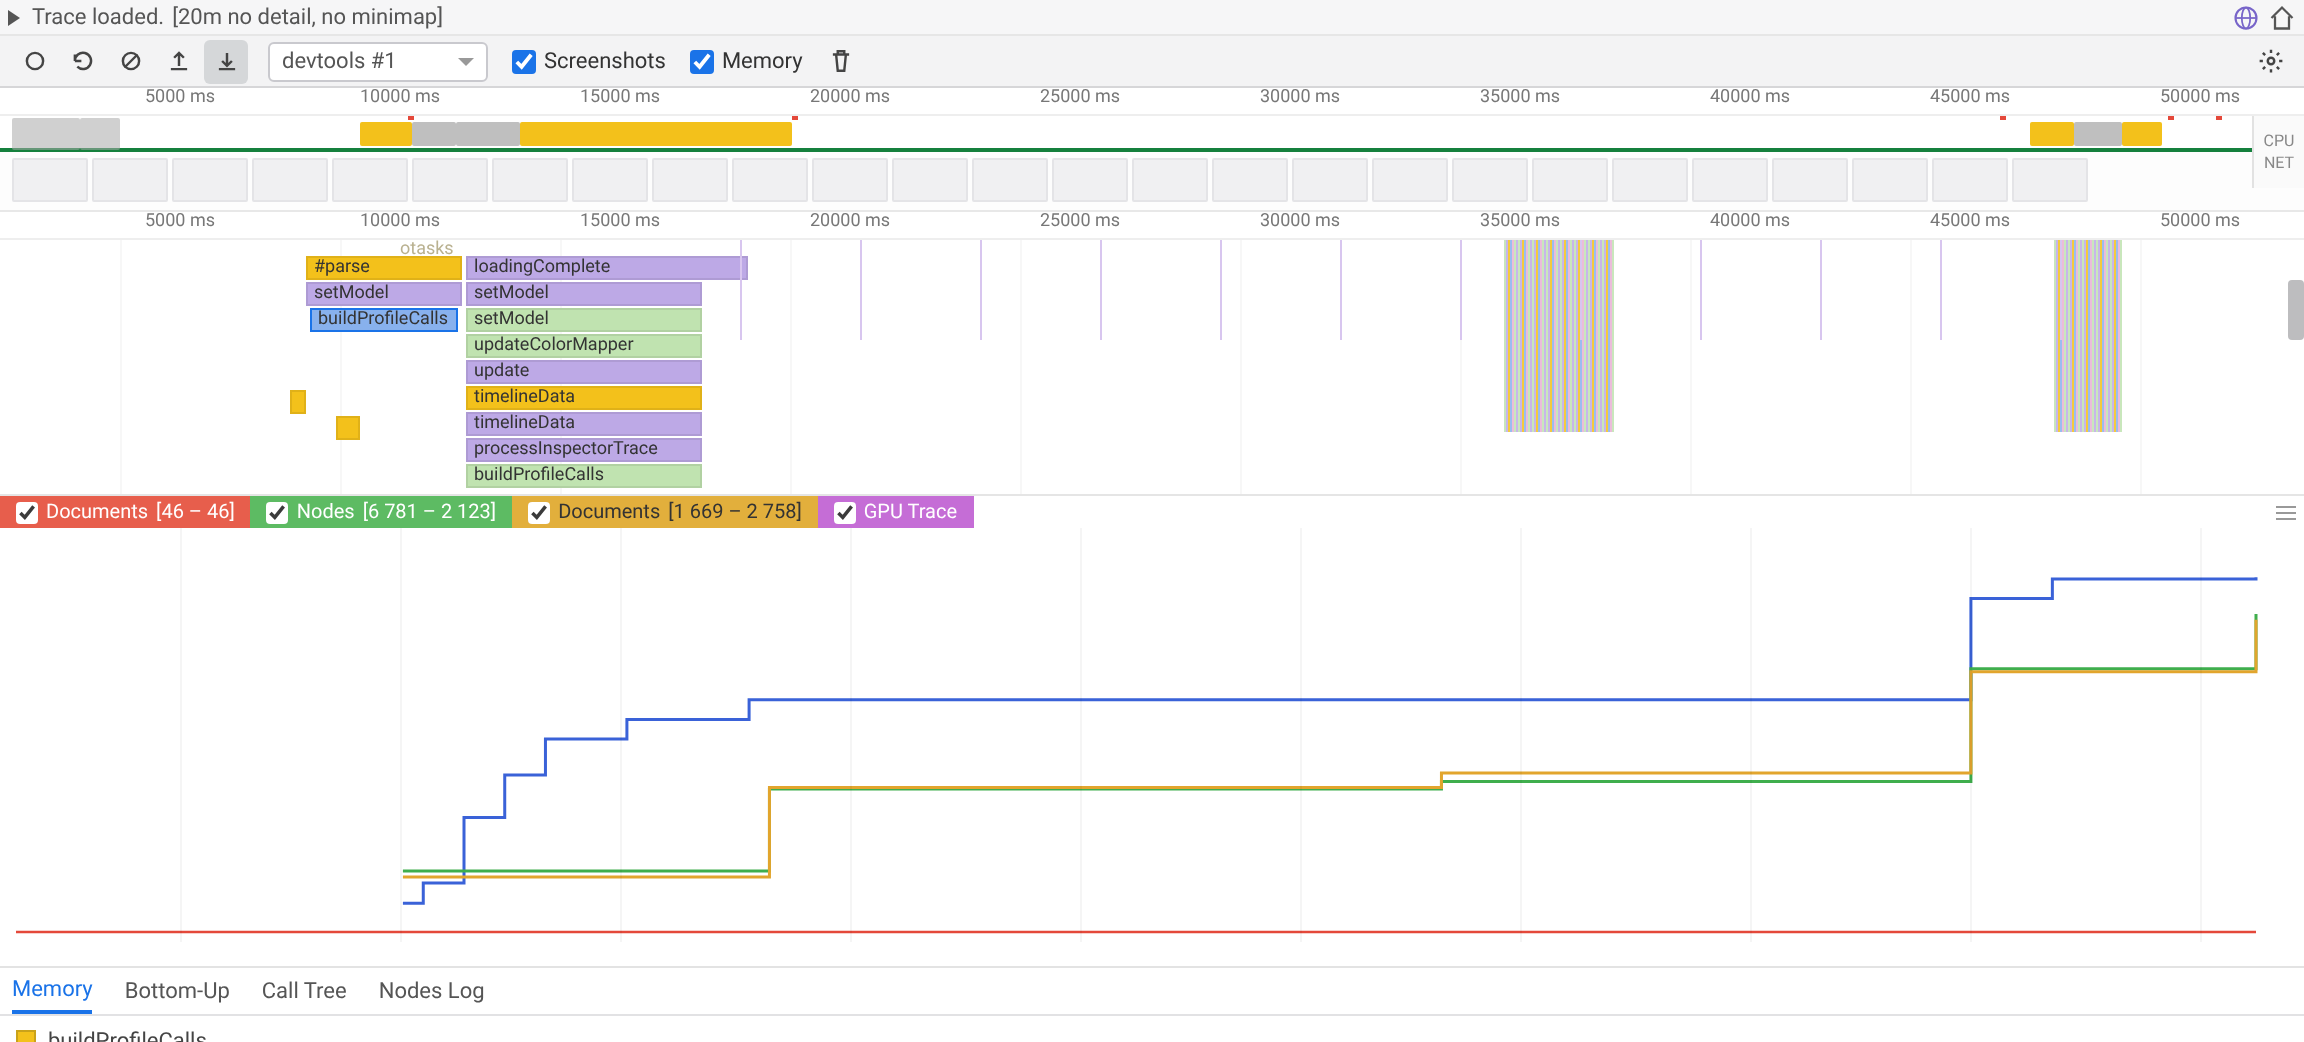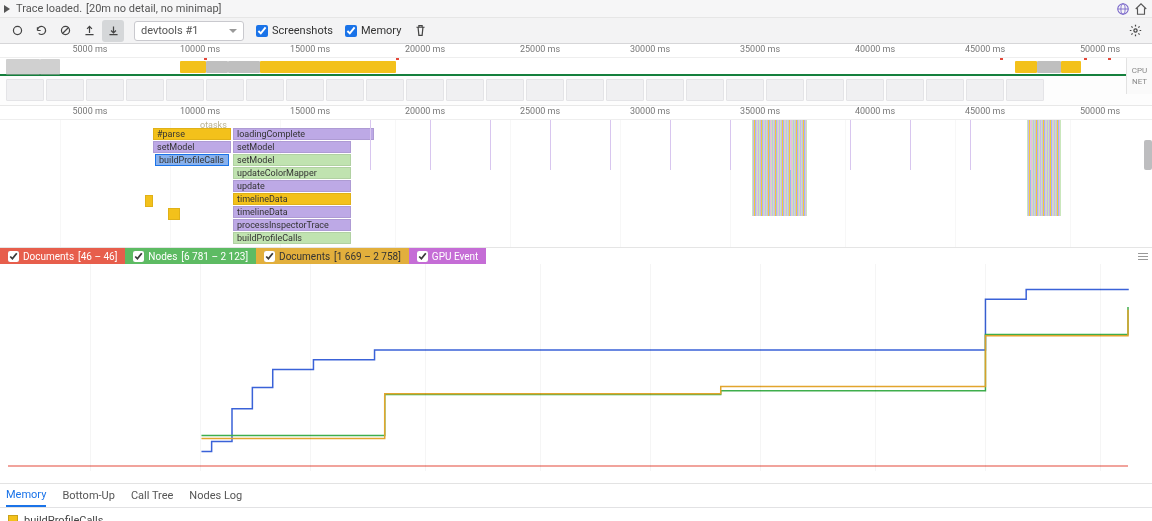--- a/index.html
+++ b/index.html
@@ -358,21 +358,21 @@
       <span>Nodes</span>
       <span>[6 781 – 2 123]</span>
     </label>
   <label class="ml-item ml-lis">
       <input type="checkbox" checked="" style="">
       <span>Documents</span>
       <span>[1 669 – 2 758]</span>
     </label>
   <label class="ml-item ml-gpu">
       <input type="checkbox" checked="" style="">
-      <span>GPU Event</span>
+      <span>GPU Trace</span>
     </label>
   <div class="ml-menu">
       <span></span>
       <span></span>
       <span></span>
     </div>
 </div>
 
 <div class="memchart" id="memchart">
   <svg id="memsvg" width="1152" height="220">

